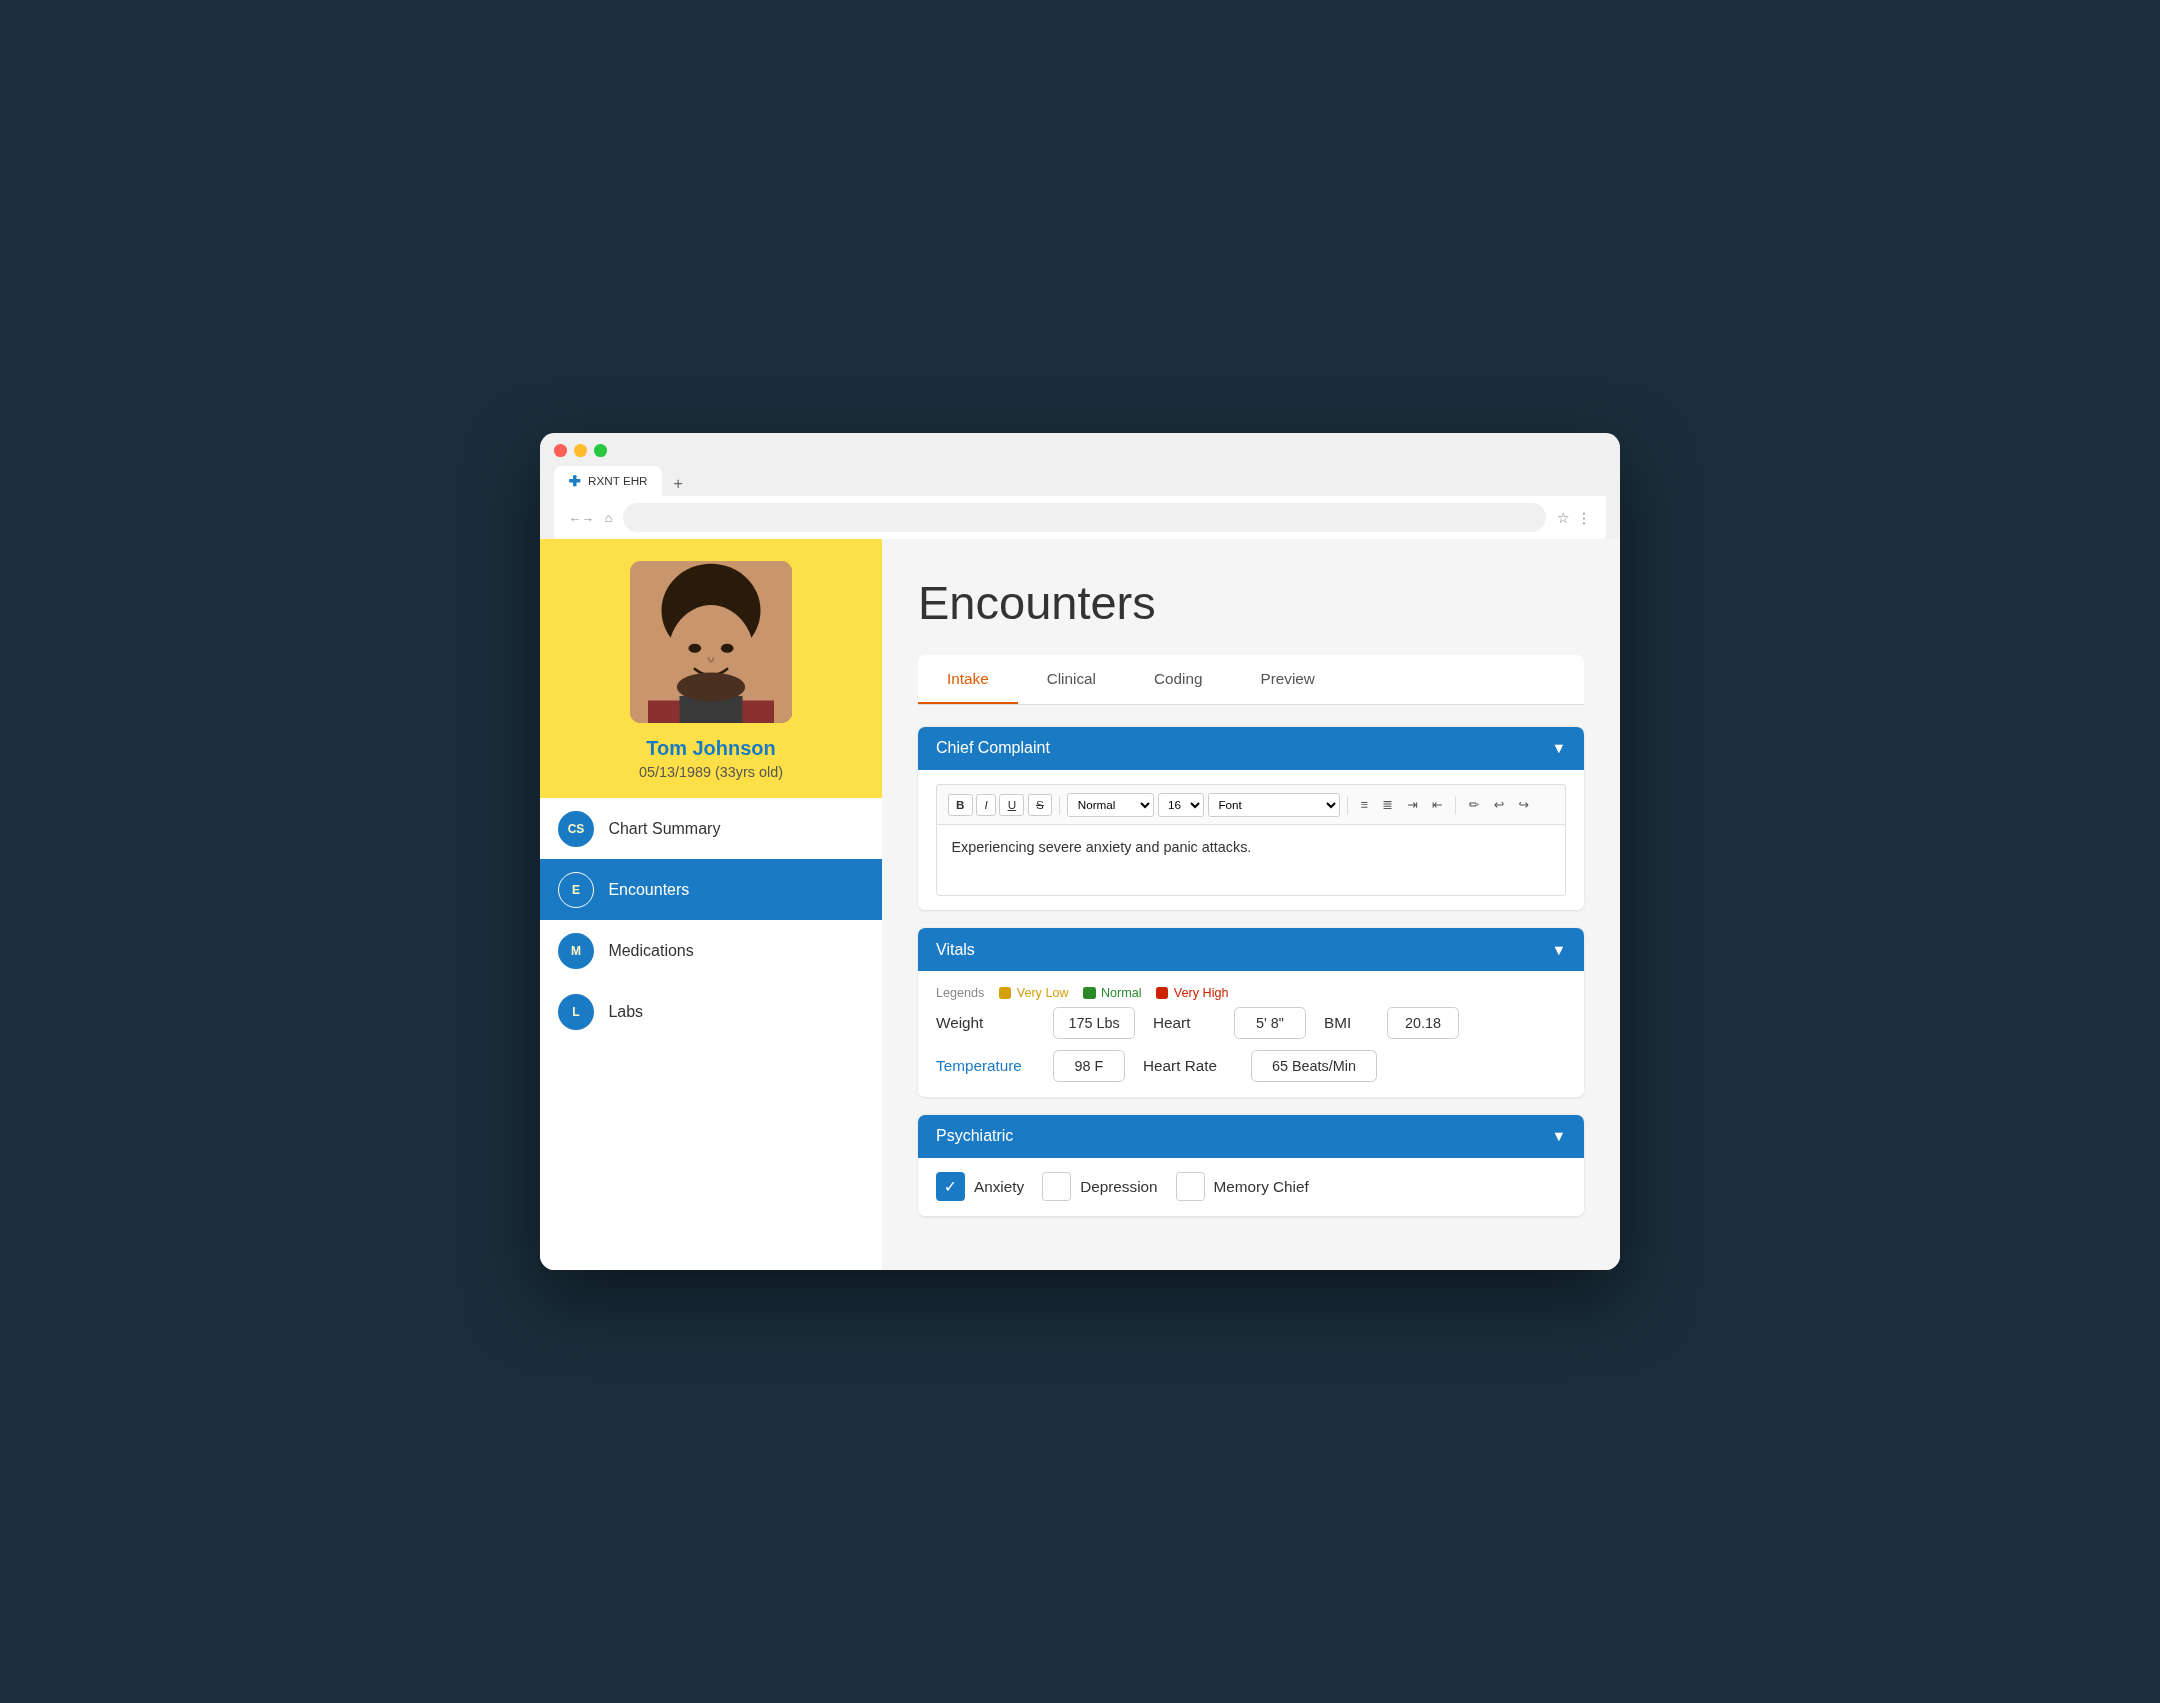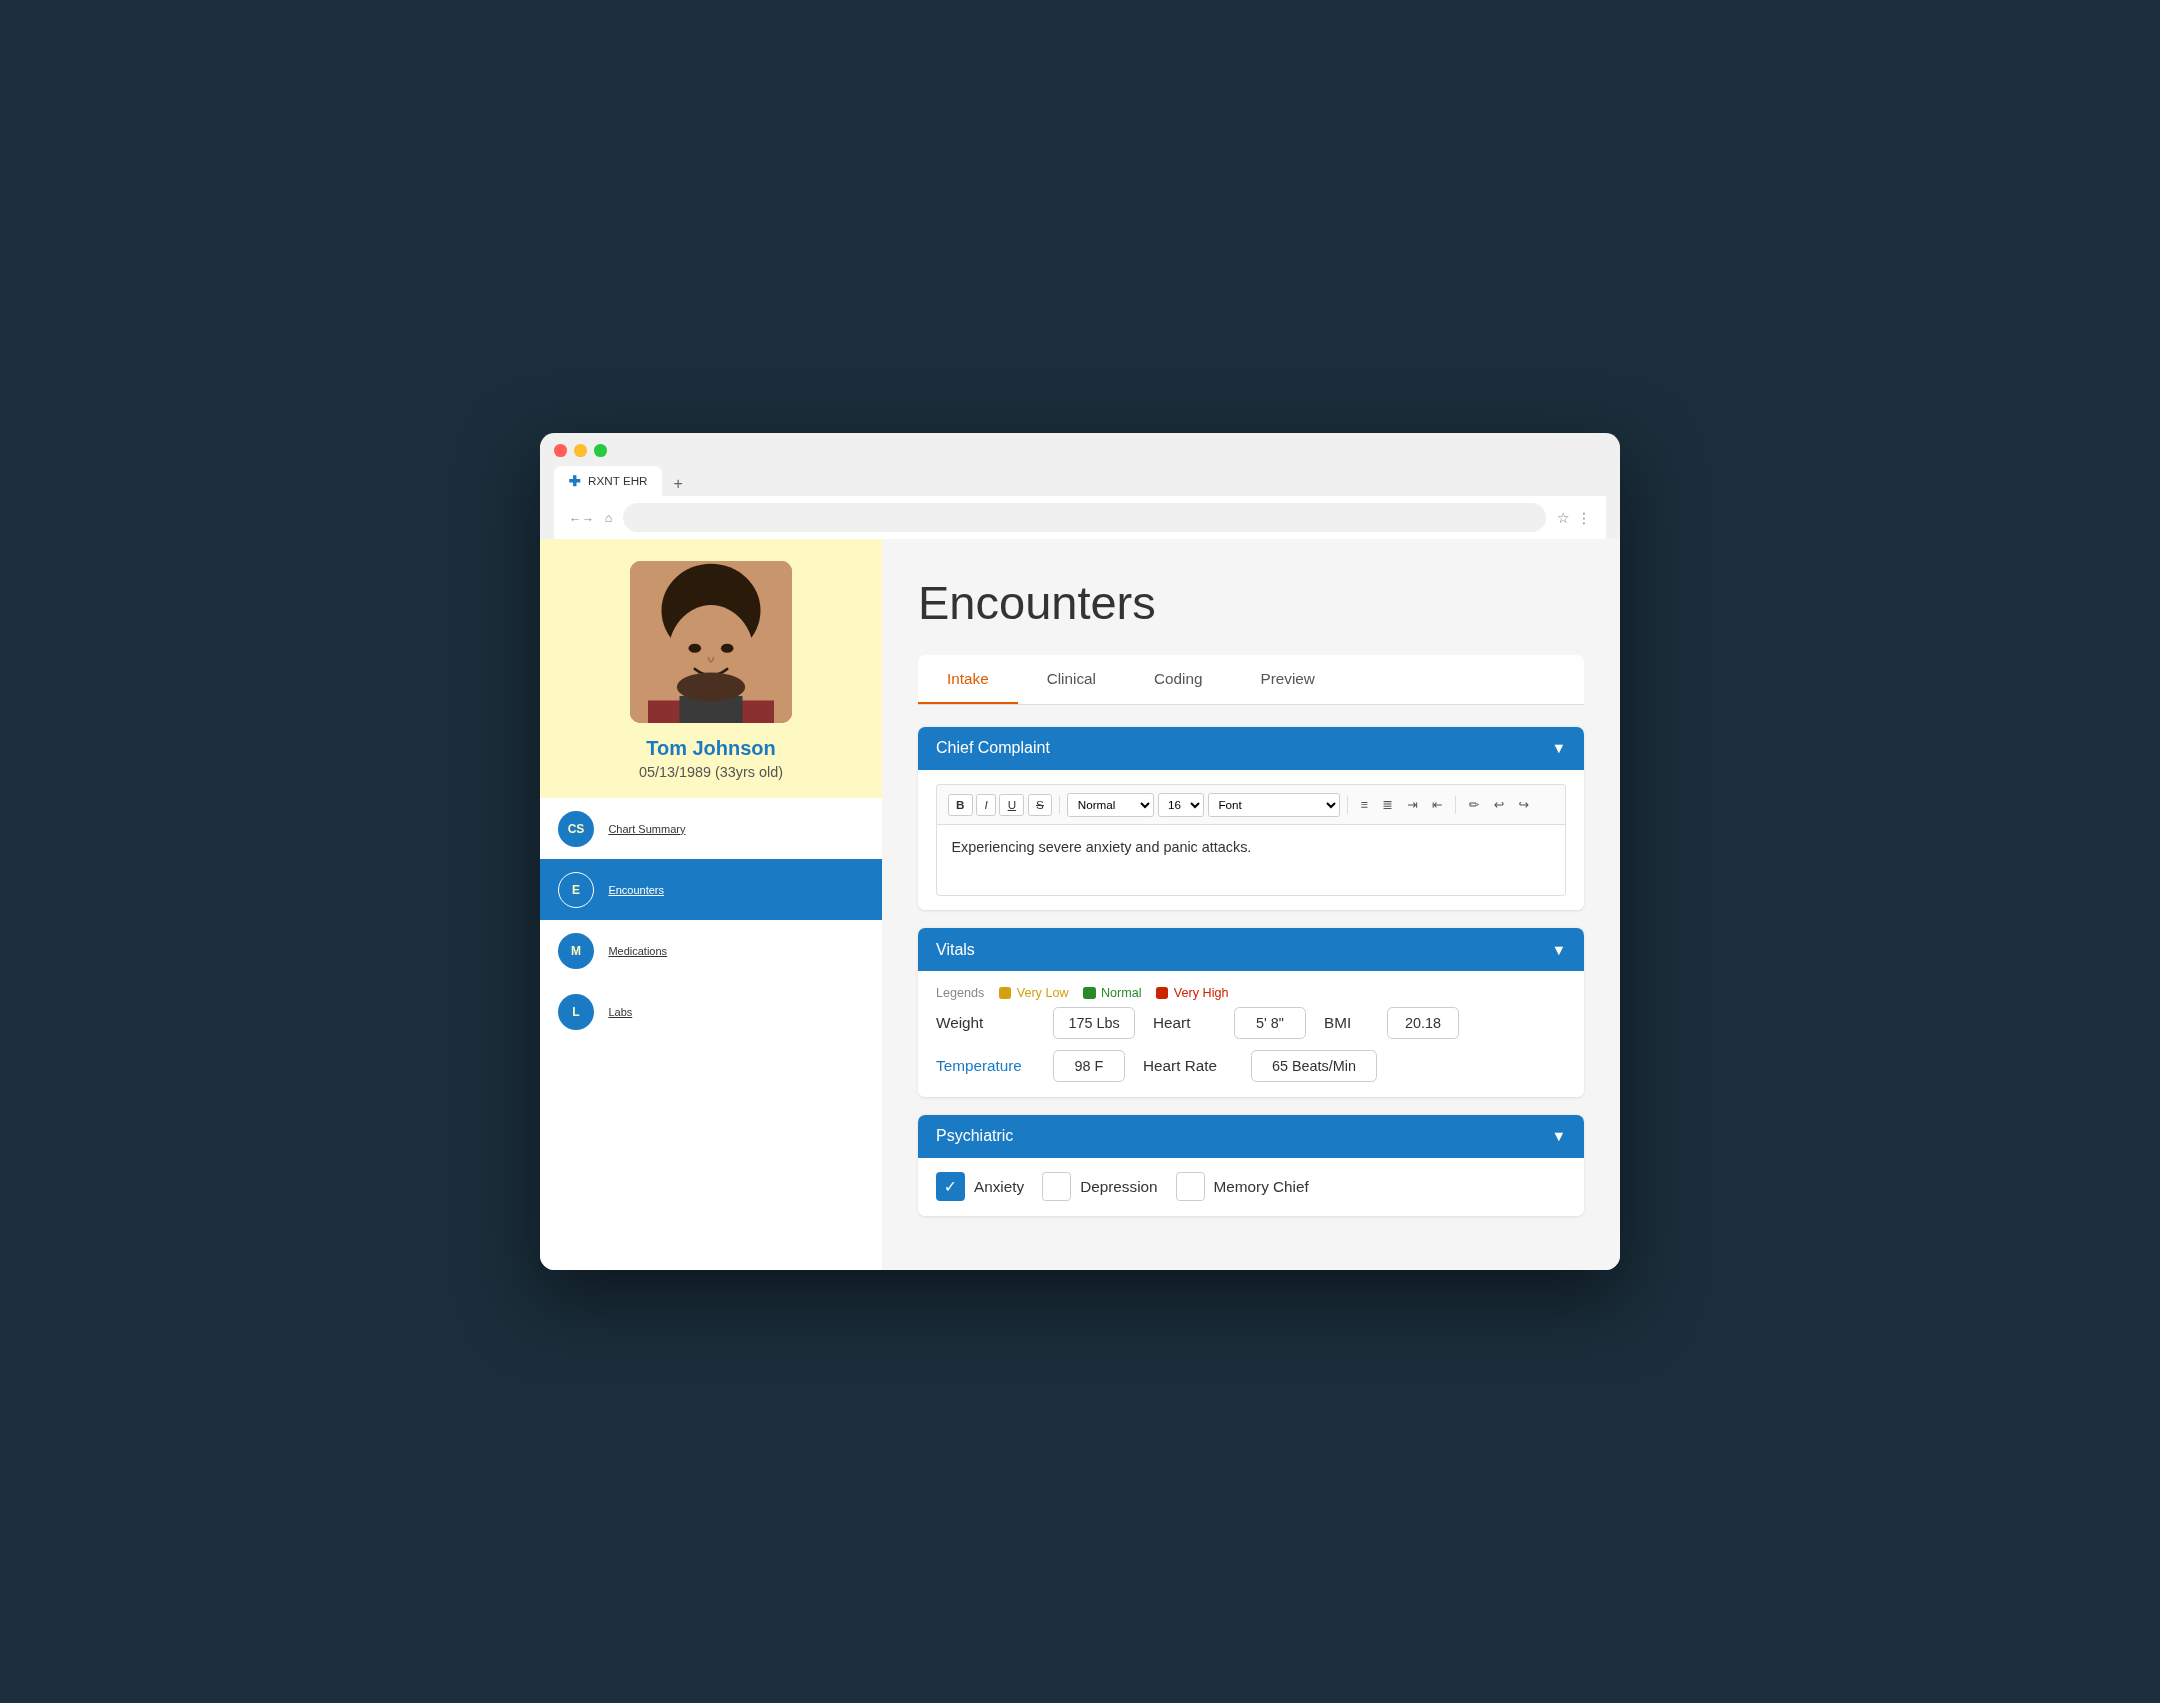--- a/index.html
+++ b/index.html
@@ -116,21 +116,21 @@
 
     
     .sidebar {
       width: 342px;
       background: white;
       flex-shrink: 0;
       padding-bottom: 18px;
     }
 
     .patient-photo-area {
-      background: #fef9c3;
+      background: #fde047;
       display: flex;
       flex-direction: column;
       align-items: center;
       padding: 21.6px 18px 18px;
     }
 
     .patient-avatar {
       width: 162px;
       height: 162px;
       border-radius: 10.8px;
@@ -215,23 +215,22 @@
       font-size: 12px;
       flex-shrink: 0;
     }
 
     .nav-item.active .nav-icon {
       background: transparent;
       border: 1.8px solid white;
     }
 
     .nav-item-label {
-      font-size: 11px;
-      color: #333;
-      text-decoration: underline;
+      font-size: 16px;
+      color: #333;
     }
 
     
     .main-content {
       flex: 1;
       background: #f5f5f5;
       padding: 36px 36px 36px;
       overflow-y: auto;
     }
 

